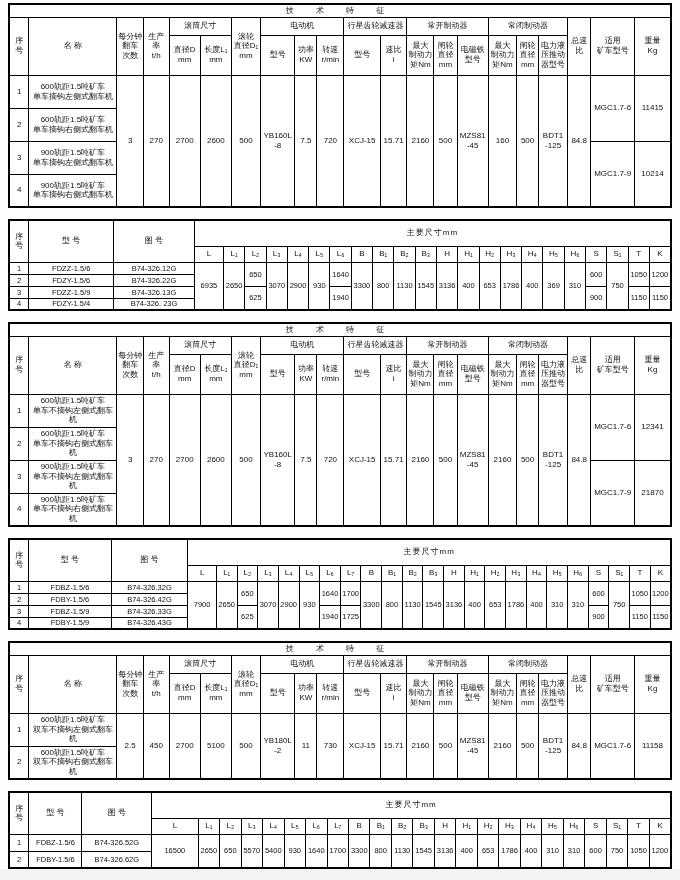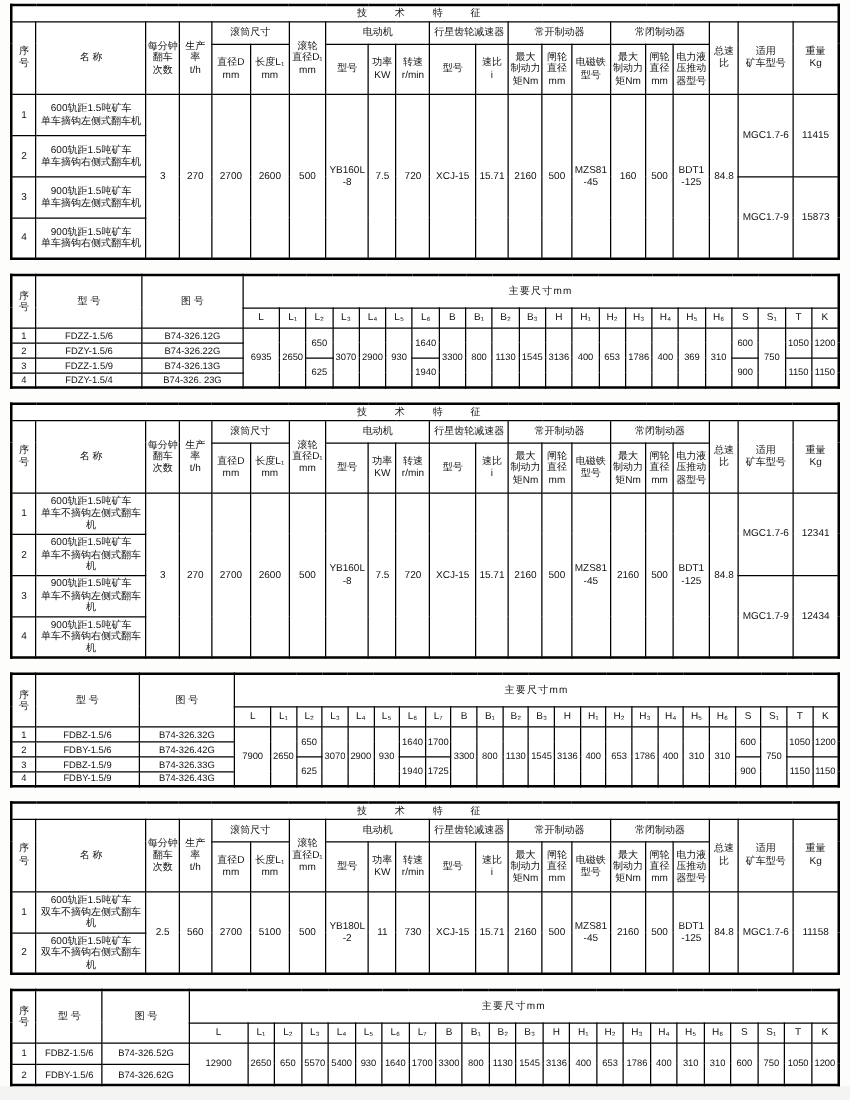--- a/index.html
+++ b/index.html
@@ -140,21 +140,21 @@
           <tr style="height: 33px;">
             <td>2</td>
             <td class="nm">600轨距1.5吨矿车
 单车摘钩右侧式翻车机</td>
           </tr>
           <tr style="height: 33px;">
             <td>3</td>
             <td class="nm">900轨距1.5吨矿车
 单车摘钩左侧式翻车机</td>
             <td rowspan="2">MGC1.7-9</td>
-            <td rowspan="2">15873</td>
+            <td rowspan="2">10214</td>
           </tr>
           <tr style="height: 33px;">
             <td>4</td>
             <td class="nm">900轨距1.5吨矿车
 单车摘钩右侧式翻车机</td>
           </tr>
         </tbody>
       </table>
       <table class="t dims">
         <colgroup>
@@ -383,21 +383,21 @@
           <tr style="height: 33px;">
             <td>2</td>
             <td class="nm">600轨距1.5吨矿车
 单车不摘钩右侧式翻车机</td>
           </tr>
           <tr style="height: 33px;">
             <td>3</td>
             <td class="nm">900轨距1.5吨矿车
 单车不摘钩左侧式翻车机</td>
             <td rowspan="2">MGC1.7-9</td>
-            <td rowspan="2">12434</td>
+            <td rowspan="2">21870</td>
           </tr>
           <tr style="height: 33px;">
             <td>4</td>
             <td class="nm">900轨距1.5吨矿车
 单车不摘钩右侧式翻车机</td>
           </tr>
         </tbody>
       </table>
       <table class="t dims">
         <colgroup>
@@ -598,21 +598,21 @@
 压推动
 器型号</th>
           </tr>
         </thead>
         <tbody>
           <tr style="height: 33px;">
             <td>1</td>
             <td class="nm">600轨距1.5吨矿车
 双车不摘钩左侧式翻车机</td>
             <td rowspan="2">2.5</td>
-            <td rowspan="2">560</td>
+            <td rowspan="2">450</td>
             <td rowspan="2">2700</td>
             <td rowspan="2">5100</td>
             <td rowspan="2">500</td>
             <td rowspan="2">YB180L
 -2</td>
             <td rowspan="2">11</td>
             <td rowspan="2">730</td>
             <td rowspan="2">XCJ-15</td>
             <td rowspan="2">15.71</td>
             <td rowspan="2">2160</td>
@@ -695,21 +695,21 @@
             <th>S₁</th>
             <th>T</th>
             <th>K</th>
           </tr>
         </thead>
         <tbody>
           <tr style="height: 17px;">
             <td>1</td>
             <td>FDBZ-1.5/6</td>
             <td>B74-326.52G</td>
-            <td rowspan="2">12900</td>
+            <td rowspan="2">16500</td>
             <td rowspan="2">2650</td>
             <td rowspan="2">650</td>
             <td rowspan="2">5570</td>
             <td rowspan="2">5400</td>
             <td rowspan="2">930</td>
             <td rowspan="2">1640</td>
             <td rowspan="2">1700</td>
             <td rowspan="2">3300</td>
             <td rowspan="2">800</td>
             <td rowspan="2">1130</td>

